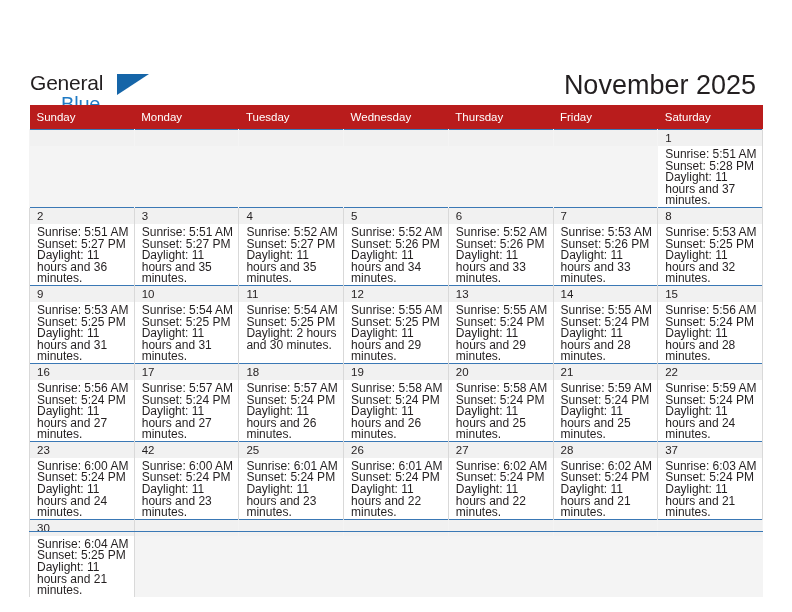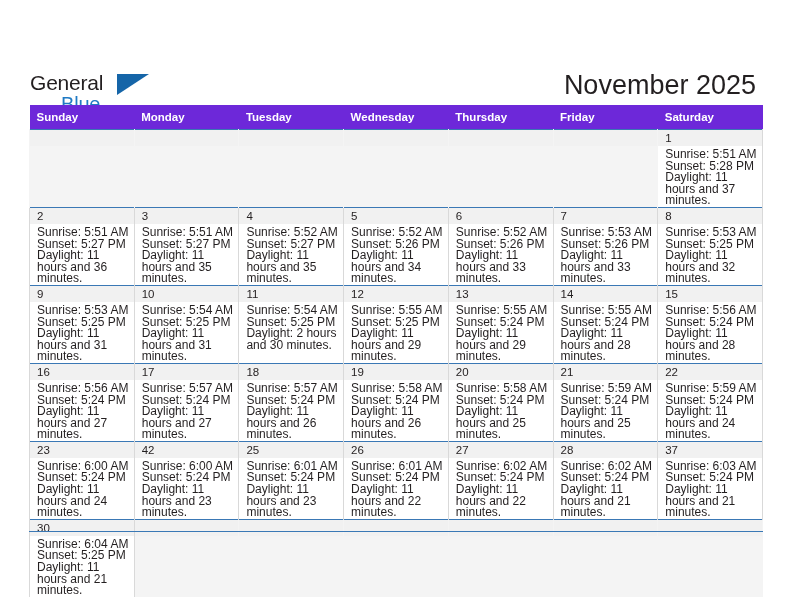--- a/index.html
+++ b/index.html
@@ -84,24 +84,24 @@
   
   .calendar {
     position: absolute;
     left: 29px;
     top: 105px;
     width: 734px;
     border-collapse: collapse;
     table-layout: fixed;
   }
   .calendar th {
-    background: #6d28d9;
+    background: #b91c1c;
     color: #ffffff;
     font-size: 11.5px;
-    font-weight: bold;
+    font-weight: normal;
     text-align: left;
     padding: 6px 0 6px 7px;
     height: 10px;
     border: none;
   }
   .calendar td {
     width: 104.85px;
     height: 66px;
     vertical-align: top;
     padding: 0;

